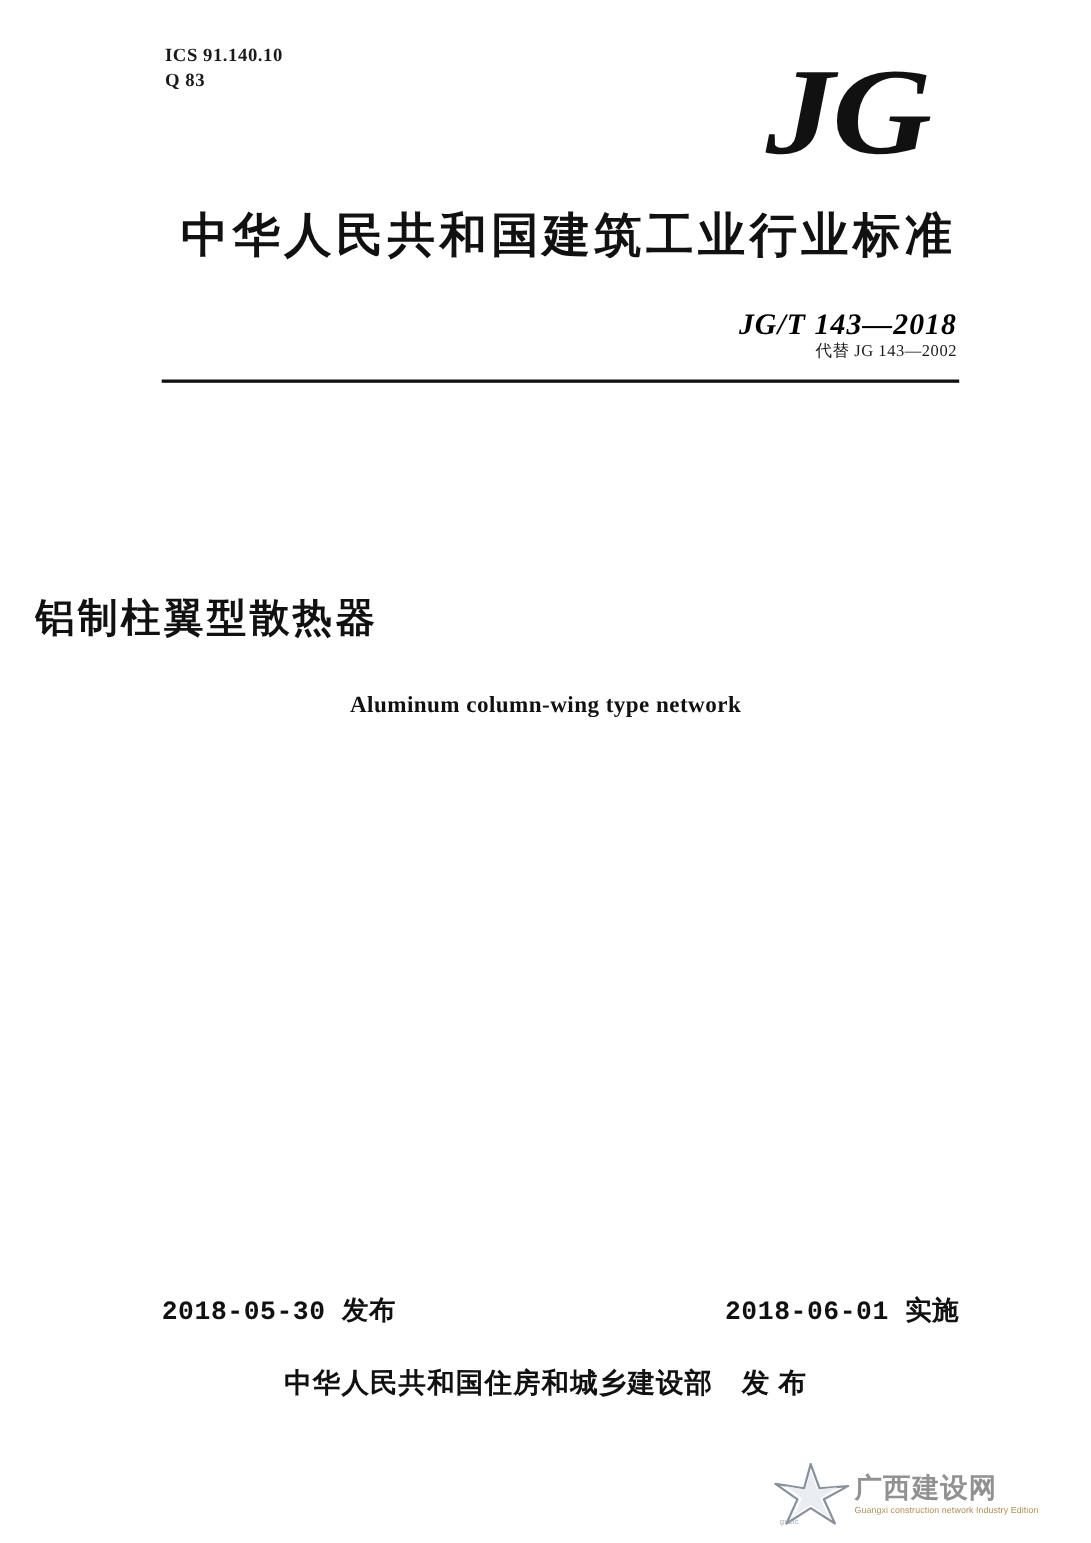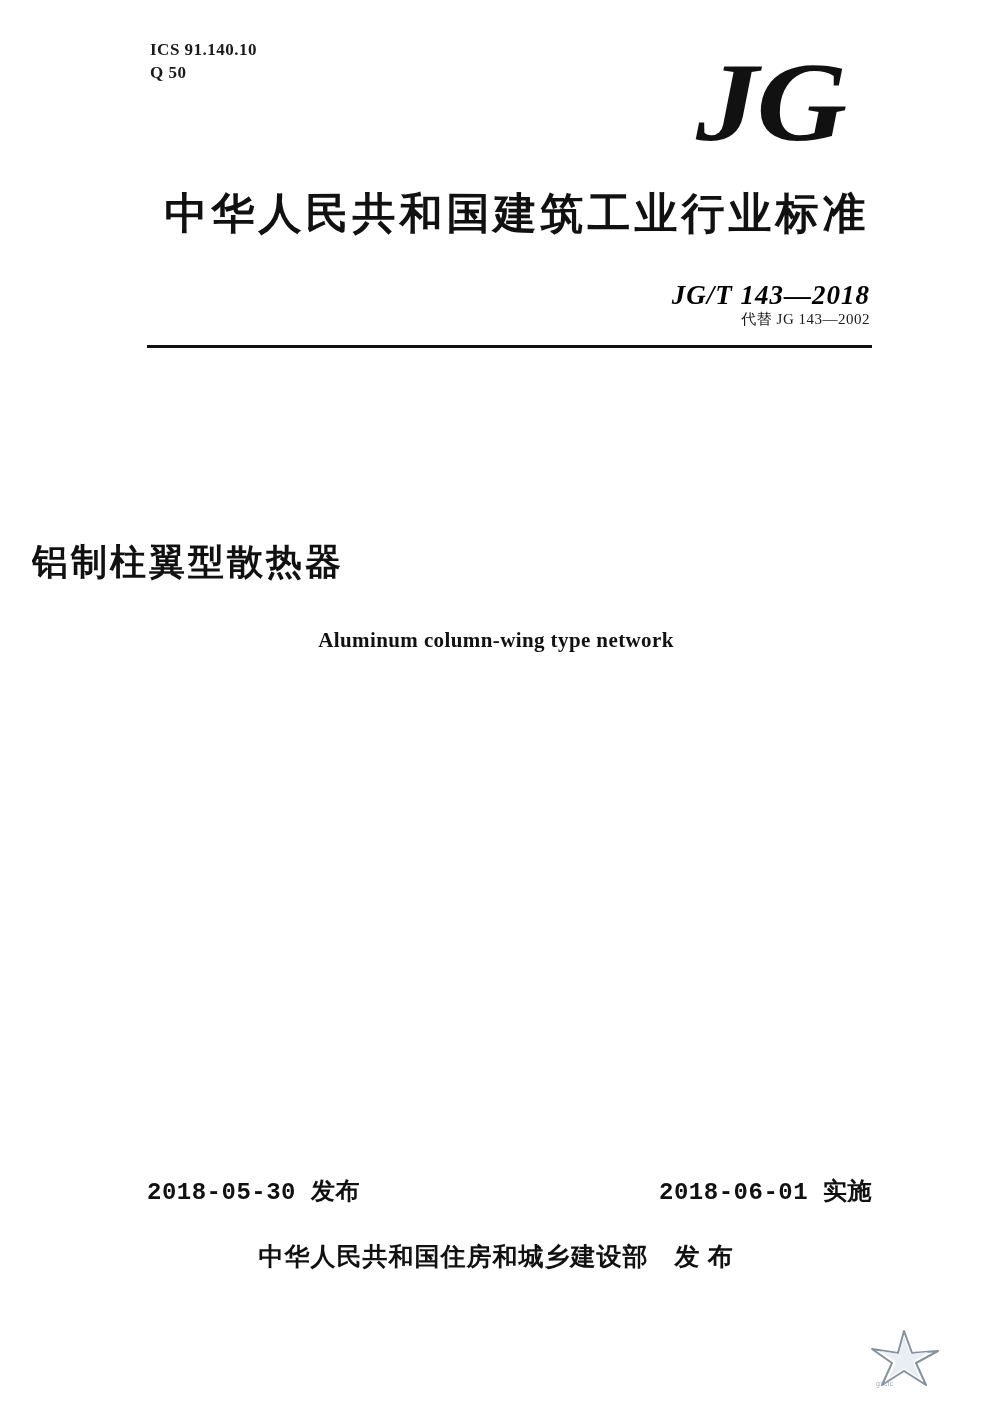--- a/index.html
+++ b/index.html
@@ -196,21 +196,21 @@
     letter-spacing: 0.3px;
   }
 </style>
 </head>
 <body>
 
 <div class="page">
 
   <div class="ics-block">
     <div class="ics-line">ICS 91.140.10</div>
-    <div class="ics-line">Q 50</div>
+    <div class="ics-line">Q 83</div>
   </div>
 
   <div class="jg-logo">JG</div>
 
   <div class="std-title">中华人民共和国建筑工业行业标准</div>
 
   <div class="std-number">JG/T  143—2018</div>
   <div class="std-replace">代替 JG 143—2002</div>
 
   <div class="rule-top"></div>
@@ -228,15 +228,19 @@
   </div>
 
   <div class="watermark">
     <div class="wm-star">
       <svg width="70" height="62" viewBox="0 0 70 62" aria-hidden="true">
         <path d="M34 4 L42 26 L68 24 L46 36 L56 58 L34 44 L12 58 L22 36 L2 22 L28 26 Z" fill="#ffffff" stroke="#7f8c9b" stroke-width="2" stroke-linejoin="round"></path>
         <path d="M34 10 L40 27 L58 25 L43 35 L50 52 L34 41 L19 51 L26 35 L11 24 L29 27 Z" fill="#e9edf2" stroke="none"></path>
       </svg>
       <span class="wm-sub">gxcic</span>
     </div>
+    <div class="wm-text">
+      <span class="wm-cn">广西建设网</span>
+      <span class="wm-en">Guangxi construction network Industry Edition</span>
+    </div>
   </div>
 
 </div>
 
 </body></html>

